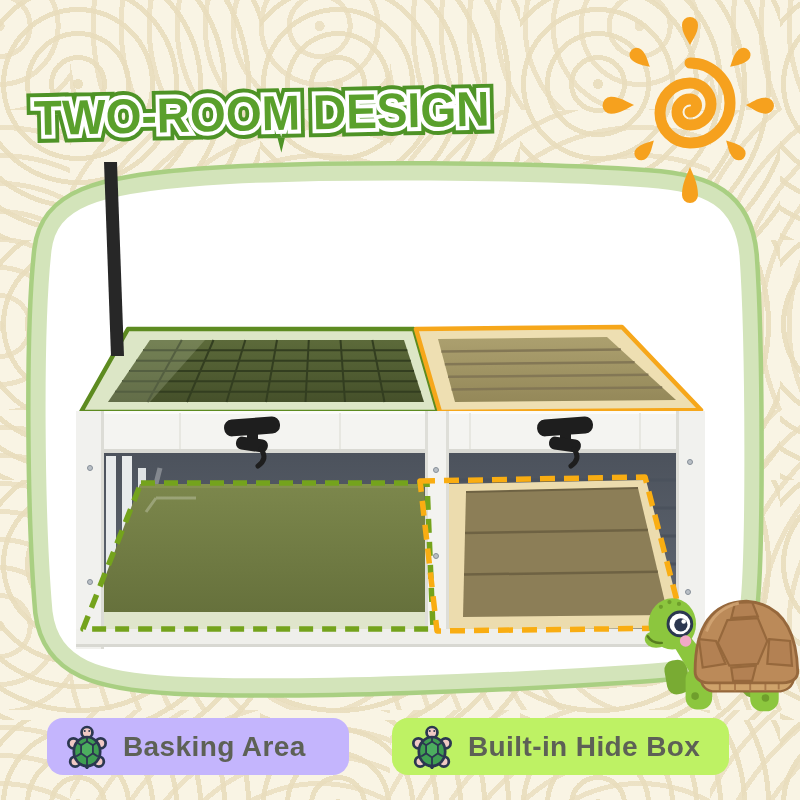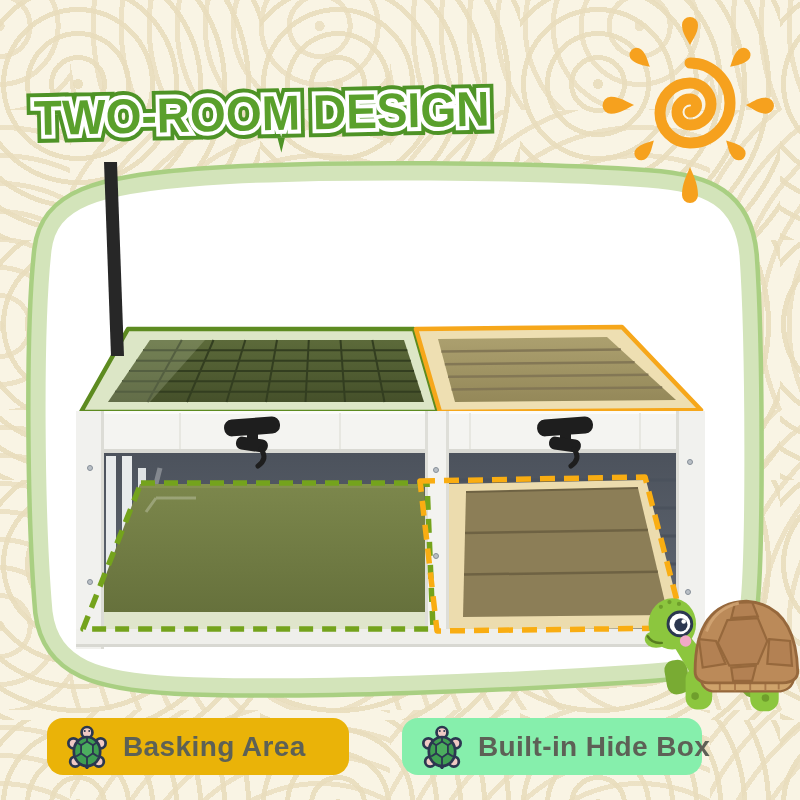--- a/index.html
+++ b/index.html
@@ -27,22 +27,22 @@
   }
   .t1{-webkit-text-stroke:16px #4e9326;color:#4e9326}
   .t2{-webkit-text-stroke:8px #ffffff;color:#ffffff}
   .t3{color:#5aa02c}
   
   .chip{
     position:absolute;display:flex;align-items:center;gap:16px;
     height:57px;border-radius:16px;padding:0 20px;box-sizing:border-box;z-index:3;
   }
   .chip-label{font-weight:700;font-size:28px;color:#5d6156;letter-spacing:.4px;white-space:nowrap}
-  #chip-basking{left:47px;top:718px;width:302px;background:#eab308}
-  #chip-hidebox{left:402px;top:718px;width:300px;background:#86efac}
+  #chip-basking{left:47px;top:718px;width:302px;background:#c4b5fd}
+  #chip-hidebox{left:392px;top:718px;width:337px;background:#bef264}
   .chip svg{flex:0 0 auto}
 </style>
 </head>
 <body>
 
 <div class="stage">
 
   <svg width="800" height="800" viewBox="0 0 800 800">
     <defs>
       <linearGradient id="meshG" x1="0" y1="0" x2="0" y2="1">

